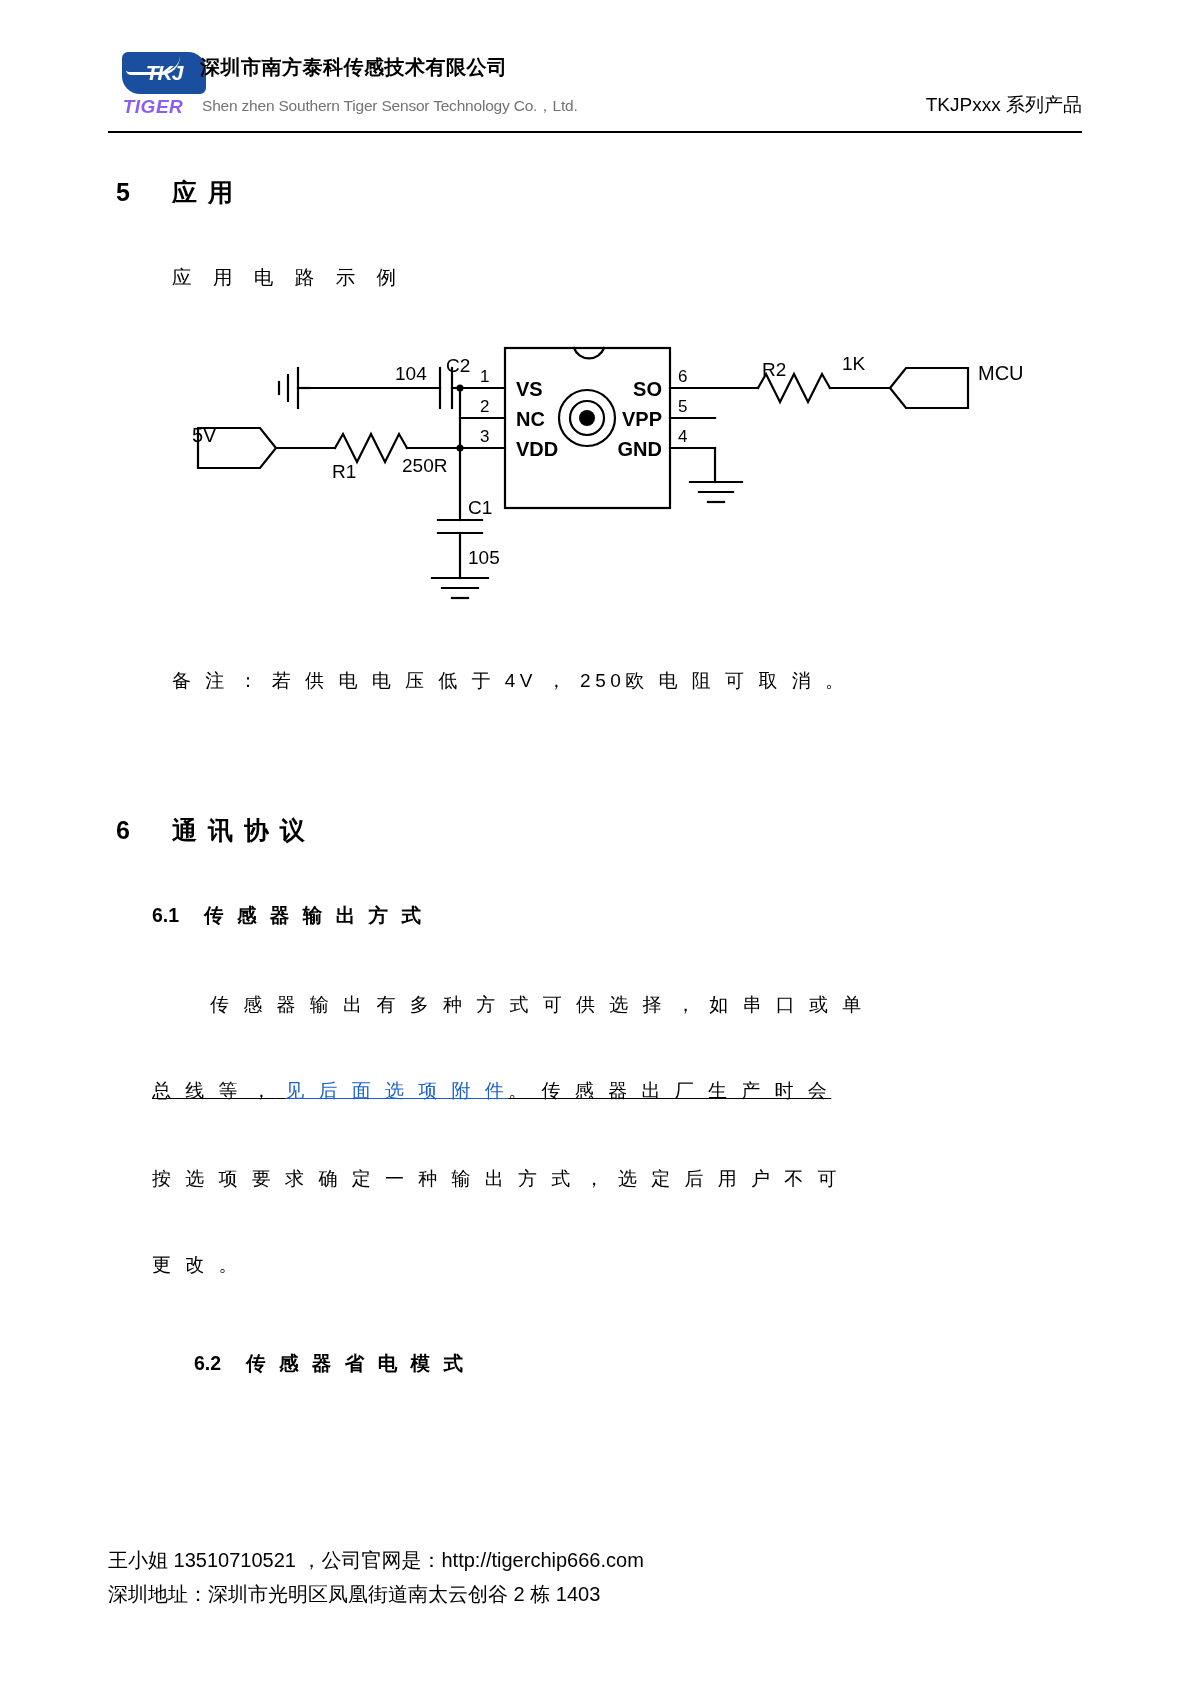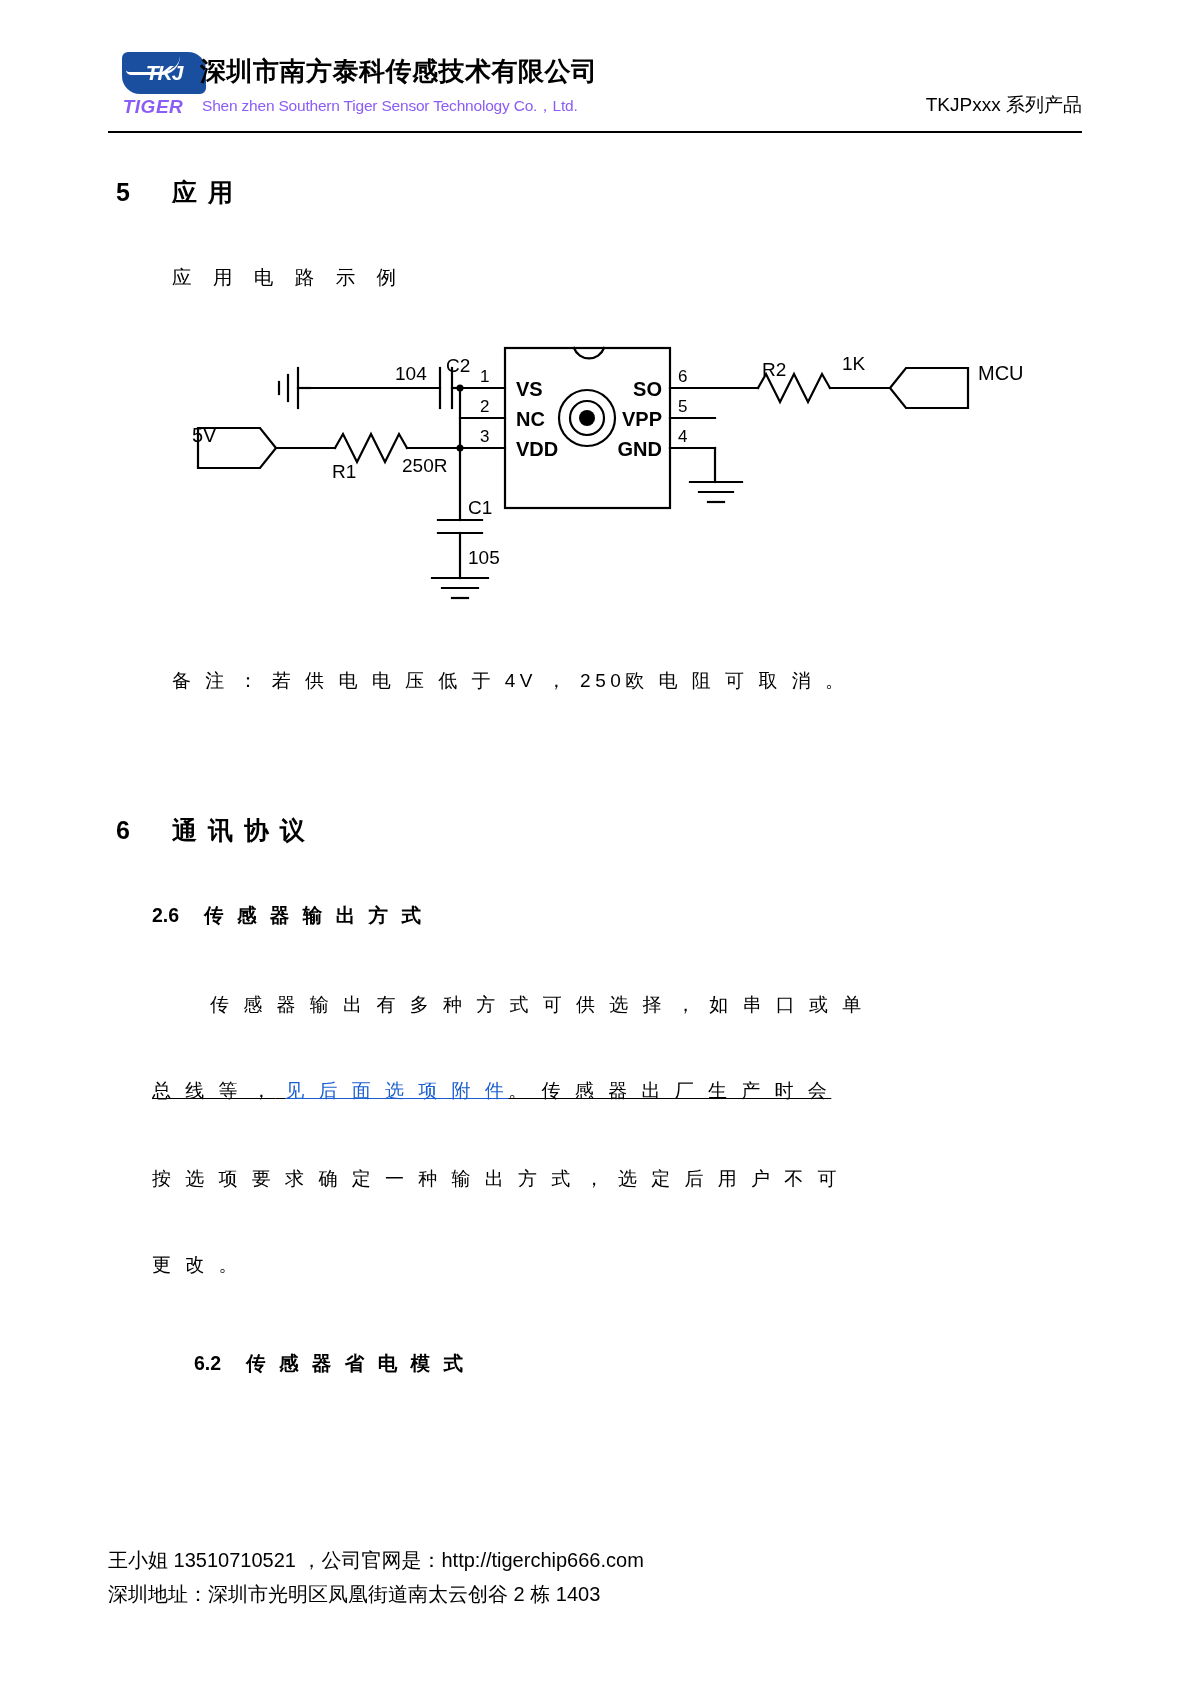--- a/index.html
+++ b/index.html
@@ -77,31 +77,31 @@
     font-size: 19px;
     font-weight: bold;
     color: #8b5cf6;
     letter-spacing: 0.5px;
     font-style: italic;
   }
   .company-cn {
     position: absolute;
     left: 92px;
     top: 6px;
-    font-size: 26px;
+    font-size: 20px;
     font-weight: bold;
     color: #000000;
     letter-spacing: 0.5px;
   }
   .company-en {
     position: absolute;
     left: 94px;
     top: 48px;
     font-size: 15.5px;
-    color: #8b5cf6;
+    color: #737373;
     letter-spacing: -0.2px;
   }
   .header-right {
     position: absolute;
     right: 0px;
     top: 44px;
     font-size: 19px;
     color: #000000;
   }
 
@@ -279,21 +279,21 @@
     </svg>
   </div>
 
   <div class="para" style="left:172px; top:668px;">备 注 ： 若 供 电 电 压 低 于 4V ， 250欧 电 阻 可 取 消 。</div>
 
   <div class="sec-title" style="left:116px; top:814px;">
     <span class="sec-num">6</span><span>通 讯 协 议</span>
   </div>
 
   <div class="subsec-title" style="left:152px; top:902px;">
-    <span class="subsec-num">2.6</span><span>传 感 器 输 出 方 式</span>
+    <span class="subsec-num">6.1</span><span>传 感 器 输 出 方 式</span>
   </div>
 
   <div class="para" style="left:210px; top:992px;">传 感 器 输 出 有 多 种 方 式 可 供 选 择 ， 如 串 口 或 单</div>
 
   <div class="para" style="left:152px; top:1078px;text-decoration:underline;">
     <span>总 线 等 ，</span>
     <span class="link">见 后 面 选 项 附 件</span><span>。 传 感 器 出 厂 生 产 时 会</span>
   </div>
 
   <div class="para" style="left:152px; top:1166px;">按 选 项 要 求 确 定 一 种 输 出 方 式 ， 选 定 后 用 户 不 可</div>

